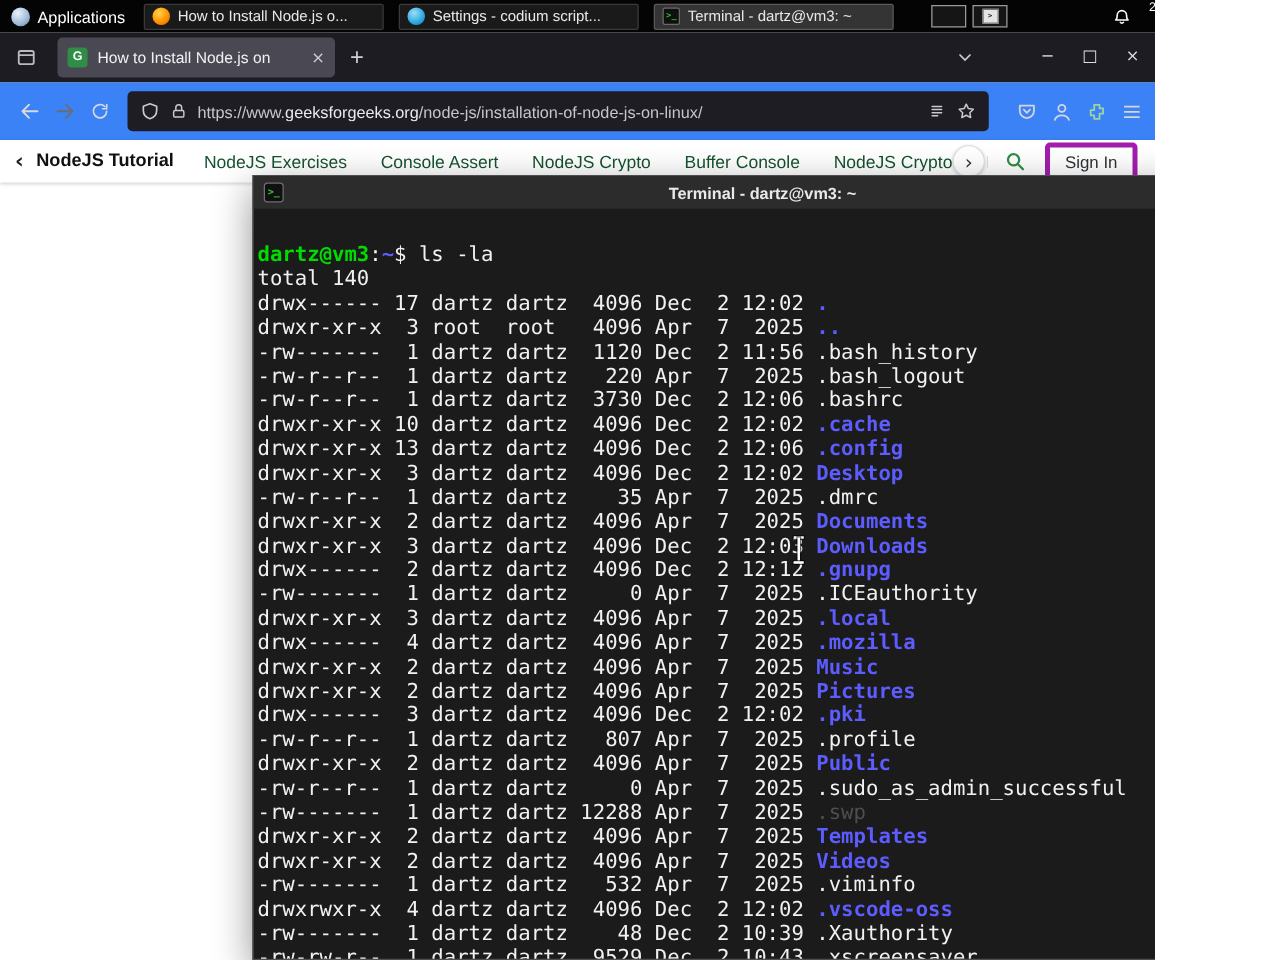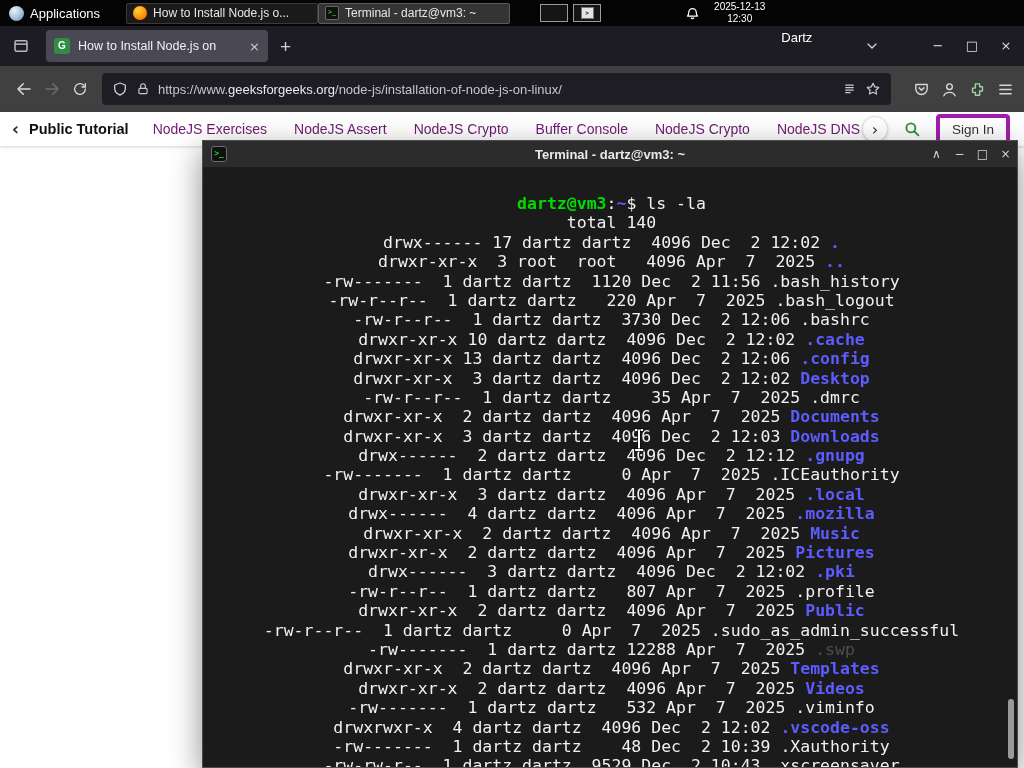--- a/index.html
+++ b/index.html
@@ -1,24 +1,24 @@
 <!DOCTYPE html>
 <html style="--gfg_green: #2f8d46; --term_bg: #1b1b1b; --term_fg: #f1f1f1; --term_green: #00dc00; --term_blue: #5c5cff; --term_dim: #4e4e4e;"><head>
 <meta charset="utf-8">
 <style>
   html,body{margin:0;padding:0;}
   body{width:1024px;height:768px;font-family:"Liberation Sans",sans-serif;background:#fff;}
-  .screen{position:relative;width:1024px;height:768px;overflow:hidden;background:#fff;}
+  .screen{position:relative;width:924px;height:768px;overflow:hidden;background:#fff;}
 
   
   .panel{position:absolute;left:0;top:0;width:100%;height:26px;background:#040404;display:flex;align-items:center;color:#fff;z-index:40;}
   .appmenu{display:flex;align-items:center;gap:6px;padding:0 9px;height:100%;}
   .appmenu-ico{width:15px;height:15px;border-radius:50%;background:radial-gradient(circle at 35% 30%,#eaf2fb,#9db9d6 60%,#5c7c9e);}
   .appmenu-label{font-size:13px;}
-  .tasklist{display:flex;gap:0;margin-left:17px;}
+  .tasklist{display:flex;gap:12px;margin-left:6px;}
   .task{display:flex;align-items:center;gap:6px;width:192px;height:21px;background:#1a1a1a;border:1px solid #3a3a3a;border-radius:2px;padding:0 6px;color:#e8e8e8;font-size:12px;}
   .task.active{background:#343434;border-color:#5a5a5a;}
   .task .tlabel{overflow:hidden;white-space:nowrap;flex:1;text-align:left;}
   .tico{flex:0 0 auto;}
   .ico-ff{width:14px;height:14px;border-radius:50%;background:radial-gradient(circle at 38% 32%,#ffd24a,#ff9400 55%,#e3560e);}
   .ico-codium{width:14px;height:14px;border-radius:50%;background:radial-gradient(circle at 38% 32%,#9fdcf5,#2aa8dd 60%,#1679a8);}
   .ico-term{width:14px;height:14px;box-sizing:border-box;background:#101010;border:1px solid #6a6a6a;border-radius:2px;color:#27c427;font:bold 7px/11px "DejaVu Sans Mono",monospace;text-align:center;}
   .pager{display:flex;gap:5px;margin-left:30px;}
   .wsbox{width:28px;height:18px;box-sizing:border-box;border:1px solid #9a9a9a;background:#151515;display:flex;align-items:center;justify-content:center;}
   .wsbox .mini{width:13px;height:12px;box-sizing:border-box;background:#e3e3e3;border:1px solid #777;display:flex;align-items:center;justify-content:center;}
@@ -34,50 +34,50 @@
   .favicon{width:16px;height:16px;border-radius:3px;background:var(--gfg_green,#2f8d46);color:#fff;font-weight:bold;font-size:10px;line-height:16px;text-align:center;}
   .tab-title{flex:1;font-size:12.5px;white-space:nowrap;overflow:hidden;-webkit-mask-image:linear-gradient(90deg,#000 85%,transparent);mask-image:linear-gradient(90deg,#000 85%,transparent);}
   .tab-close{color:#cfcfd6;font-size:13px;line-height:1;font-family:"DejaVu Sans",sans-serif;}
   .newtab{margin-left:12px;color:#cfcfd6;font-size:19px;line-height:1;}
   .tab-spacer{flex:1;}
   .alltabs{color:#cfcfd6;display:flex;margin-right:46px;}
   .winctl{display:flex;gap:10px;margin-right:6px;color:#dcdce2;}
   .winctl span{width:24px;text-align:center;font-size:13px;line-height:26px;font-family:"DejaVu Sans",sans-serif;}
 
   
-  .navbar{position:absolute;left:0;top:66px;width:100%;height:46px;background:#404040;display:flex;align-items:center;padding-left:10px;box-sizing:border-box;z-index:5;}
+  .navbar{position:absolute;left:0;top:66px;width:100%;height:46px;background:#3b82f6;display:flex;align-items:center;padding-left:10px;box-sizing:border-box;z-index:5;}
   .navbtn{width:28px;display:flex;justify-content:center;color:#d9d9de;}
   .navbtn.disabled{color:#6c6c73;}
   .urlbar{flex:1;height:32px;margin-left:8px;margin-right:22px;background:#1e1d24;border-radius:4px;display:flex;align-items:center;gap:8px;padding:0 10px;color:#c9c9cf;}
   .url-text{flex:1;font-size:13px;white-space:nowrap;overflow:hidden;color:#c5c5cc;}
   .url-text .domain{color:#e9e9ee;}
   .right-icons{display:flex;gap:11px;margin-right:10px;align-items:center;color:#d5d5db;}
   .icon-ext{color:#9fd49f;}
 
   
   .gfg{position:absolute;left:0;top:112px;width:100%;height:34px;background:#fff;display:flex;align-items:center;box-shadow:0 1px 3px rgba(0,0,0,.18);z-index:6;}
   .gfg-chevL{margin-left:12px;font-weight:bold;color:#222;font-size:17px;font-family:"DejaVu Sans",sans-serif;}
   .gfg-title{margin-left:10px;font-size:14.5px;font-weight:bold;color:#111;white-space:nowrap;}
   .gfg-links{flex:1;display:flex;gap:27px;margin-left:24px;overflow:hidden;white-space:nowrap;}
-  .gfg-link{font-size:14px;color:#701a75;}
+  .gfg-link{font-size:14px;color:#14532d;}
   .gfg-right{display:flex;align-items:center;gap:15px;margin-right:14px;margin-left:6px;}
   .circ{width:24px;height:24px;border-radius:50%;border:1px solid #e0e0e0;box-shadow:0 1px 3px rgba(0,0,0,.2);display:flex;align-items:center;justify-content:center;color:#333;background:#fff;margin-left:-34px;font-family:"DejaVu Sans",sans-serif;}
   .signin{border:4px solid #a21caf;border-radius:4px;background:#fff;color:#2f3337;font-size:13.5px;padding:4px 12px;font-family:"Liberation Sans",sans-serif;}
   .page{position:absolute;left:0;top:146px;right:0;bottom:0;background:#fff;}
 
   
   .term{position:absolute;left:202px;top:140px;width:816px;height:628px;background:var(--term_bg,#1b1b1b);border:1px solid #4e4e4e;box-sizing:border-box;z-index:10;box-shadow:0 10px 30px rgba(0,0,0,.45);}
   .term-title{position:absolute;left:0;top:0;width:100%;height:26px;background:#2c2c2c;display:flex;align-items:center;}
   .term-app-ico{margin-left:8px;width:16px;height:16px;box-sizing:border-box;background:#101010;border:1px solid #6f6f6f;border-radius:3px;color:#2ecc2e;font:bold 8px/13px "DejaVu Sans Mono",monospace;text-align:center;z-index:2;}
   .term-title-text{position:absolute;left:0;right:0;text-align:center;font-size:13px;font-weight:bold;color:#e9e9e9;}
   .term-ctl{margin-left:auto;display:flex;color:#d6d6d6;z-index:2;}
   .term-ctl span{width:23px;text-align:center;font-size:12px;line-height:26px;font-family:"DejaVu Sans",sans-serif;}
   .term-menubar{position:absolute;left:0;top:26px;width:100%;height:24px;background:#3b3b3b;display:flex;align-items:center;color:#ececec;}
   .term-menu{padding:0 10px;font-size:13px;}
-  .tscreen{position:absolute;left:0;top:50px;right:0;bottom:0;overflow:hidden;padding:3px 0 0 3px;font-family:"DejaVu Sans Mono",monospace;font-size:16.5px;line-height:19.4px;white-space:pre;text-align:center;}
+  .tscreen{position:absolute;left:0;top:50px;right:0;bottom:0;overflow:hidden;padding:3px 0 0 3px;font-family:"DejaVu Sans Mono",monospace;font-size:16.5px;line-height:19.4px;white-space:pre;}
   .tline{height:19.4px;}
   .tseg-fg{color:var(--term_fg,#f1f1f1);}
   .tseg-green{color:var(--term_green,#00dc00);font-weight:bold;}
   .tseg-blue{color:var(--term_blue,#5c5cff);font-weight:bold;}
   .tseg-dim{color:var(--term_dim,#4e4e4e);}
   .scrollthumb{position:absolute;right:3px;top:558px;width:6px;height:60px;border-radius:3px;background:#a9a9a9;opacity:.9;}
 
   
   .ibeam{position:absolute;left:633px;top:429px;width:12px;height:22px;z-index:30;pointer-events:none;}
   .ibeam .stem{position:absolute;left:5px;top:1px;width:2px;height:19px;background:#fff;box-shadow:0 0 0 1px rgba(0,0,0,.55);}
@@ -93,20 +93,24 @@
 
   <div class="panel">
     <div class="appmenu">
       <span class="appmenu-ico"></span>
       <span class="appmenu-label">Applications</span>
     </div>
     <div class="tasklist">
       <button class="task">
         <span class="tico ico-ff"></span>
         <span class="tlabel">How to Install Node.js o...</span>
+      </button>
+      <button class="task">
+        <span class="tico ico-codium"></span>
+        <span class="tlabel">Settings - codium script...</span>
       </button>
       <button class="task active">
         <span class="tico ico-term">&gt;_</span>
         <span class="tlabel">Terminal - dartz@vm3: ~</span>
       </button>
     </div>
     <div class="pager">
       <span class="wsbox"></span>
       <span class="wsbox">
         <span class="mini">
@@ -201,24 +205,24 @@
           <path d="M9 4h6v4h4v6h-4v6H9v-4H5v-6h4z"></path>
         </svg>
       <svg width="17" height="17" viewBox="0 0 24 24" fill="none" stroke="currentColor" stroke-width="2" stroke-linecap="round">
           <path d="M4 6h16M4 12h16M4 18h16"></path>
         </svg>
     </div>
   </div>
 
   <div class="gfg">
     <span class="gfg-chevL">‹</span>
-    <span class="gfg-title">Public Tutorial</span>
+    <span class="gfg-title">NodeJS Tutorial</span>
     <div class="gfg-links">
       <span class="gfg-link">NodeJS Exercises</span>
-      <span class="gfg-link">NodeJS Assert</span>
+      <span class="gfg-link">Console Assert</span>
       <span class="gfg-link">NodeJS Crypto</span>
       <span class="gfg-link">Buffer Console</span>
       <span class="gfg-link">NodeJS Crypto</span>
       <span class="gfg-link">NodeJS DNS</span>
 
     </div>
     <div class="gfg-right">
       <span class="circ">
           <span>›</span>
         </span>

